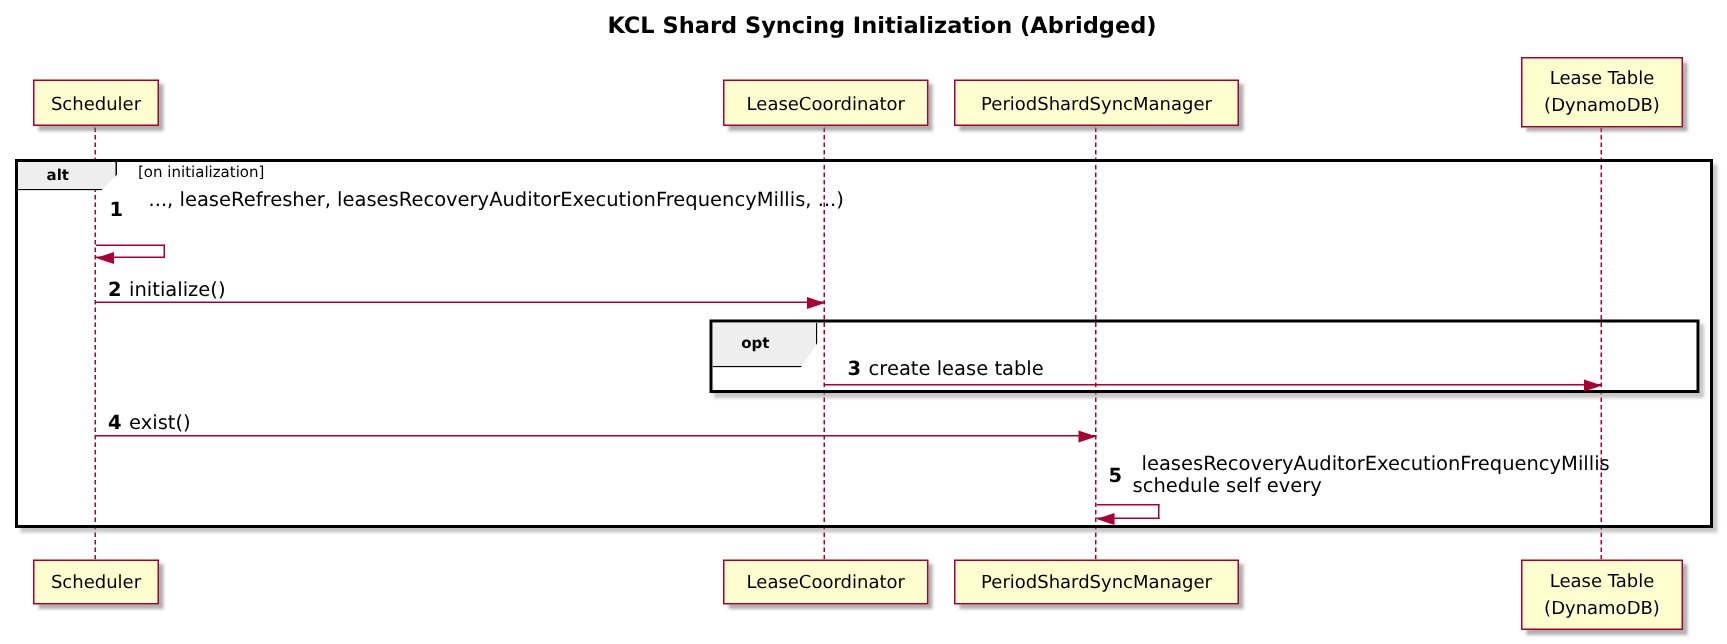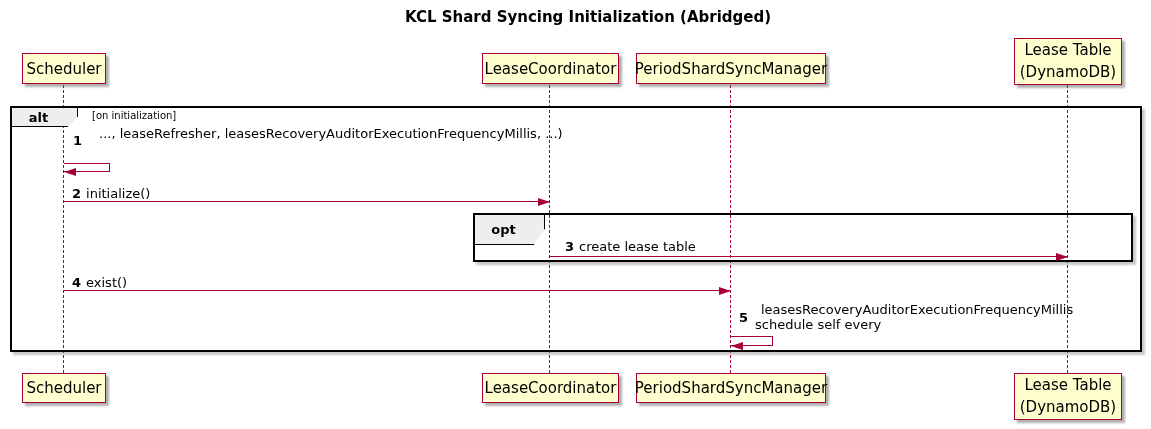--- a/index.html
+++ b/index.html
@@ -18,32 +18,32 @@
     position:absolute;left:0;right:0;top:8px;text-align:center;
     font-size:15px;font-weight:bold;white-space:nowrap;
   }
   .lifeline{
     position:absolute;width:0;border-left:1px dashed var(--accent);
   }
   .pbox{
     position:absolute;display:flex;align-items:center;justify-content:center;
     background:var(--participant-fill);border:1.5px solid var(--accent);
     box-shadow:3px 3px 2px rgba(110,110,110,0.55);
-    font-size:15px;white-space:nowrap;box-sizing:border-box;text-align:center;
+    font-size:12px;white-space:nowrap;box-sizing:border-box;text-align:center;
   }
   .pbox .two-line{line-height:1.45;}
   .frame{
     position:absolute;border:2px solid var(--frame-border);
     box-shadow:3px 3px 2px rgba(130,130,130,0.45);box-sizing:border-box;
   }
   .pentagon{
     position:absolute;background:var(--pentagon-bg);
     border-right:1.5px solid var(--frame-border);border-bottom:1.5px solid var(--frame-border);
     clip-path:polygon(0 0,100% 0,100% 45%,84% 100%,0 100%);
-    font-size:13px;font-weight:bold;display:flex;align-items:center;justify-content:center;
+    font-size:10px;font-weight:bold;display:flex;align-items:center;justify-content:center;
     box-sizing:border-box;padding-right:12px;
   }
   .cond{
     position:absolute;font-size:10px;font-weight:normal;white-space:nowrap;
   }
   .mlabel{position:absolute;font-size:13px;white-space:nowrap;}
   .mnum{font-weight:bold;margin-right:5px;}
   .mblock{position:absolute;font-size:13px;white-space:nowrap;line-height:15px;}
   .arrow{position:absolute;height:0;border-top:1.5px solid var(--accent);}
   .head-r{position:absolute;width:0;height:0;border-top:4px solid transparent;border-bottom:4px solid transparent;border-left:12px solid var(--accent);}

